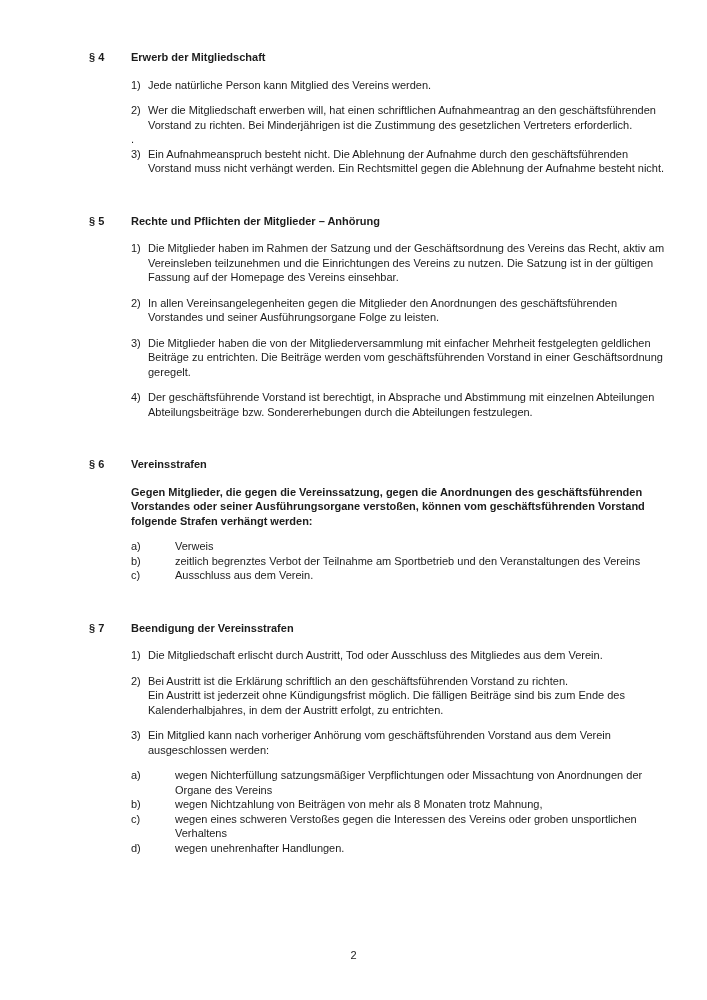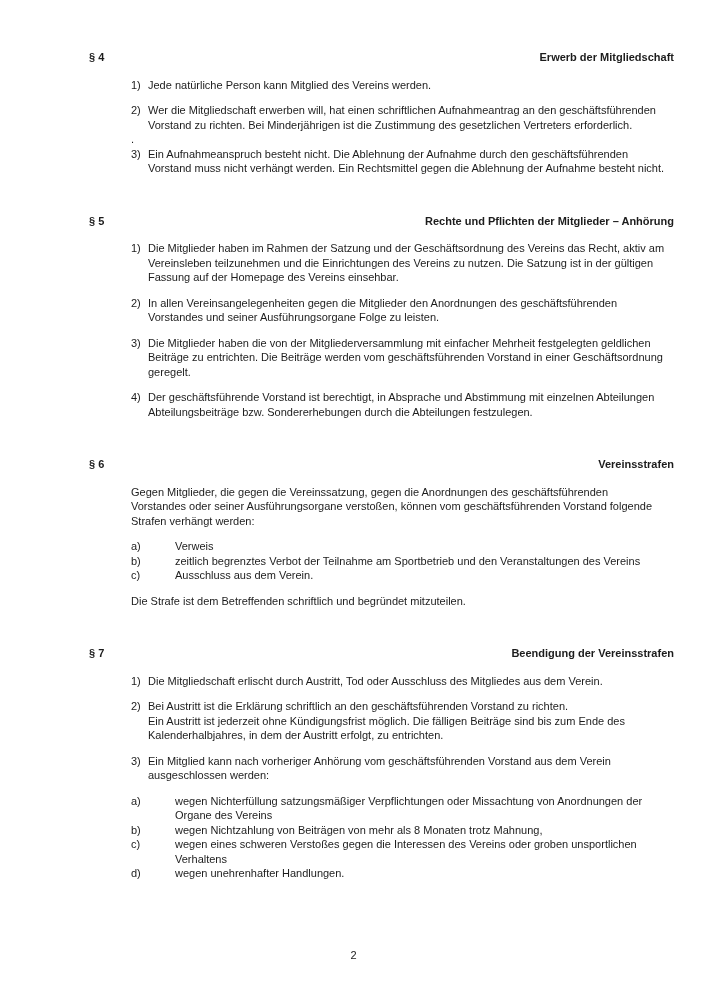--- a/index.html
+++ b/index.html
@@ -33,32 +33,33 @@
   .section + .section { margin-top: 38px; }
   .sec-head {
     display: flex;
     font-weight: bold;
     margin-bottom: 13px;
   }
   .sec-id {
     flex: none;
     width: 42px;
   }
-  .sec-title { flex: 1; text-align: right; }
+  .sec-title { flex: 1; }
   .item {
     display: flex;
     margin: 0 0 11px 42px;
   }
   .item.tight { margin-bottom: 0; }
   .item.stray { margin-bottom: 0; }
   .marker { flex: none; }
   .num .marker { width: 17px; }
   .alpha .marker { width: 44px; }
   .plain {
     margin: 0 14px 11px 42px;
+    font-weight: bold;
   }
   .text {
     flex: 1;
     white-space: pre-wrap;
   }
   .footer {
     position: absolute;
     left: 0;
     right: 0;
     top: 948px;
@@ -130,23 +131,20 @@
         <span class="text">Verweis</span>
       </div>
       <div class="item alpha tight">
         <span class="marker">b)</span>
         <span class="text">zeitlich begrenztes Verbot der Teilnahme am Sportbetrieb und den Veranstaltungen des Vereins</span>
       </div>
       <div class="item alpha">
         <span class="marker">c)</span>
         <span class="text">Ausschluss aus dem Verein.</span>
       </div>
-      <div class="plain">
-        <span class="text">Die Strafe ist dem Betreffenden schriftlich und begründet mitzuteilen.</span>
-      </div>
     </section>
 
     <section class="section">
       <div class="sec-head">
         <span class="sec-id">§ 7</span>
         <span class="sec-title">Beendigung der Vereinsstrafen</span>
       </div>
       <div class="item num">
         <span class="marker">1)</span>
         <span class="text">Die Mitgliedschaft erlischt durch Austritt, Tod oder Ausschluss des Mitgliedes aus dem Verein.</span>

